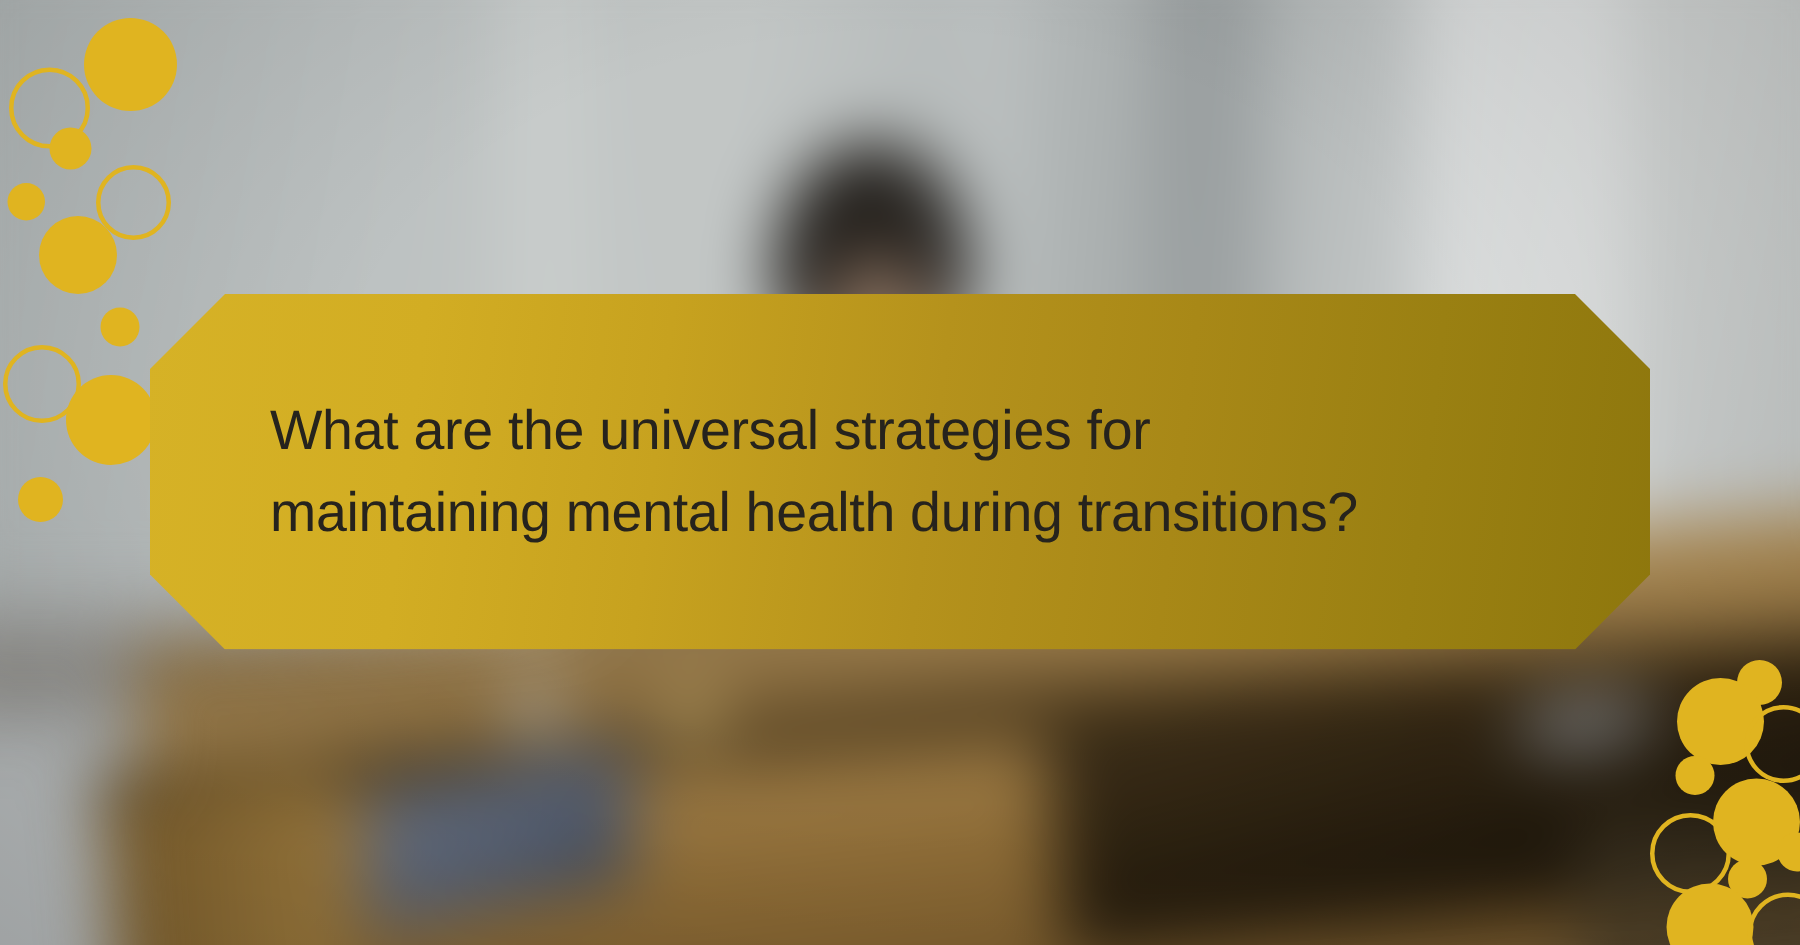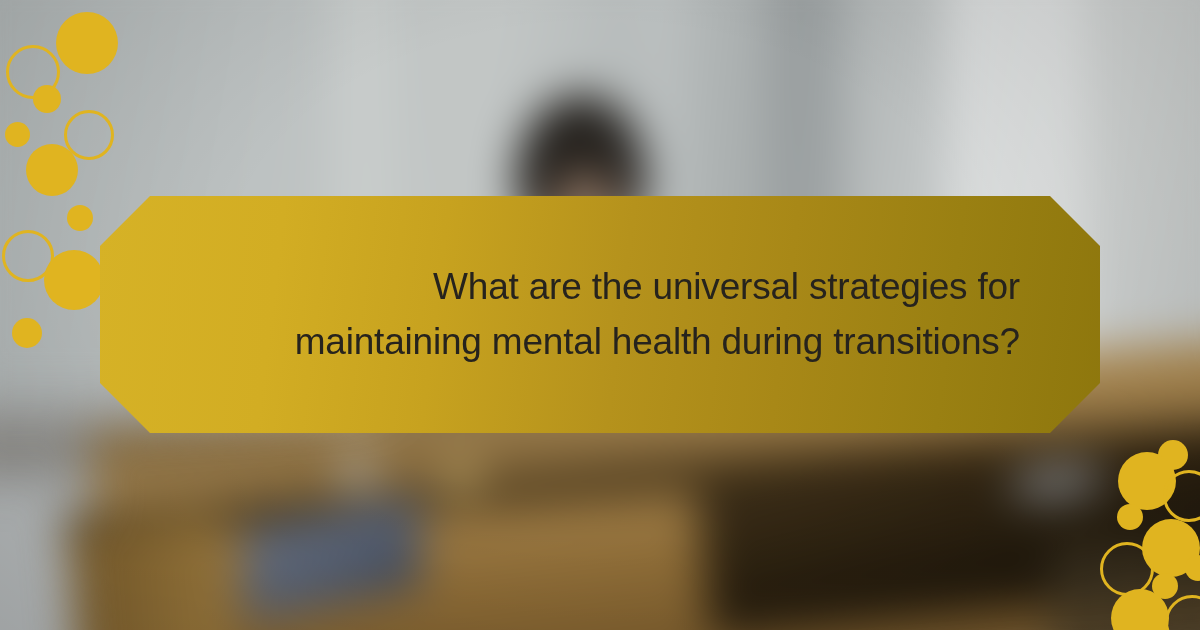--- a/index.html
+++ b/index.html
@@ -229,21 +229,21 @@
       #b5921c 52%,
       #a88817 68%,
       #9a8012 84%,
       #8e770d 100%);
     display: flex;
     align-items: center;
     justify-content: center;
   }
   #banner-text {
     width: 84%;
-    text-align: right;
+    text-align: left;
     color: #26231d;
     font-size: 37px;
     line-height: 1.46;
     font-weight: 400;
     letter-spacing: -0.2px;
     white-space: pre-line;
   }
 </style>
 </head>
 <body>

